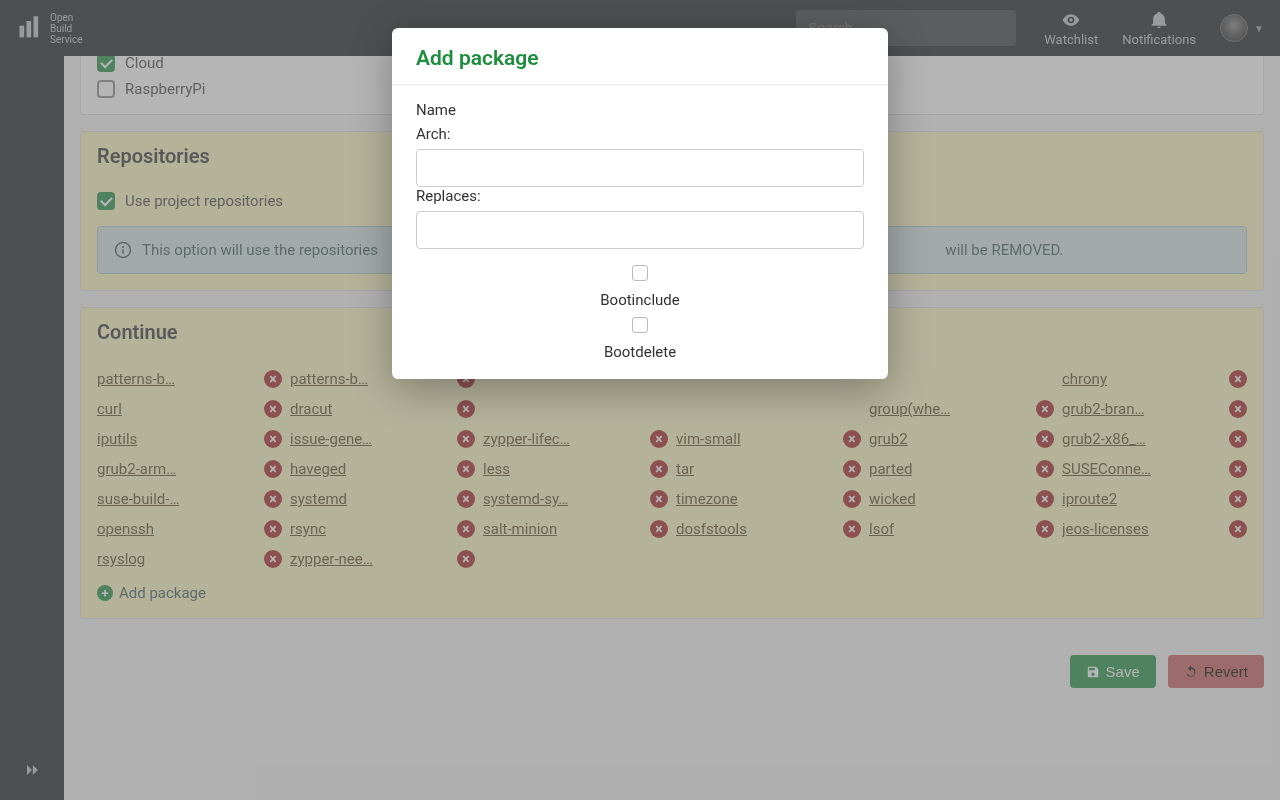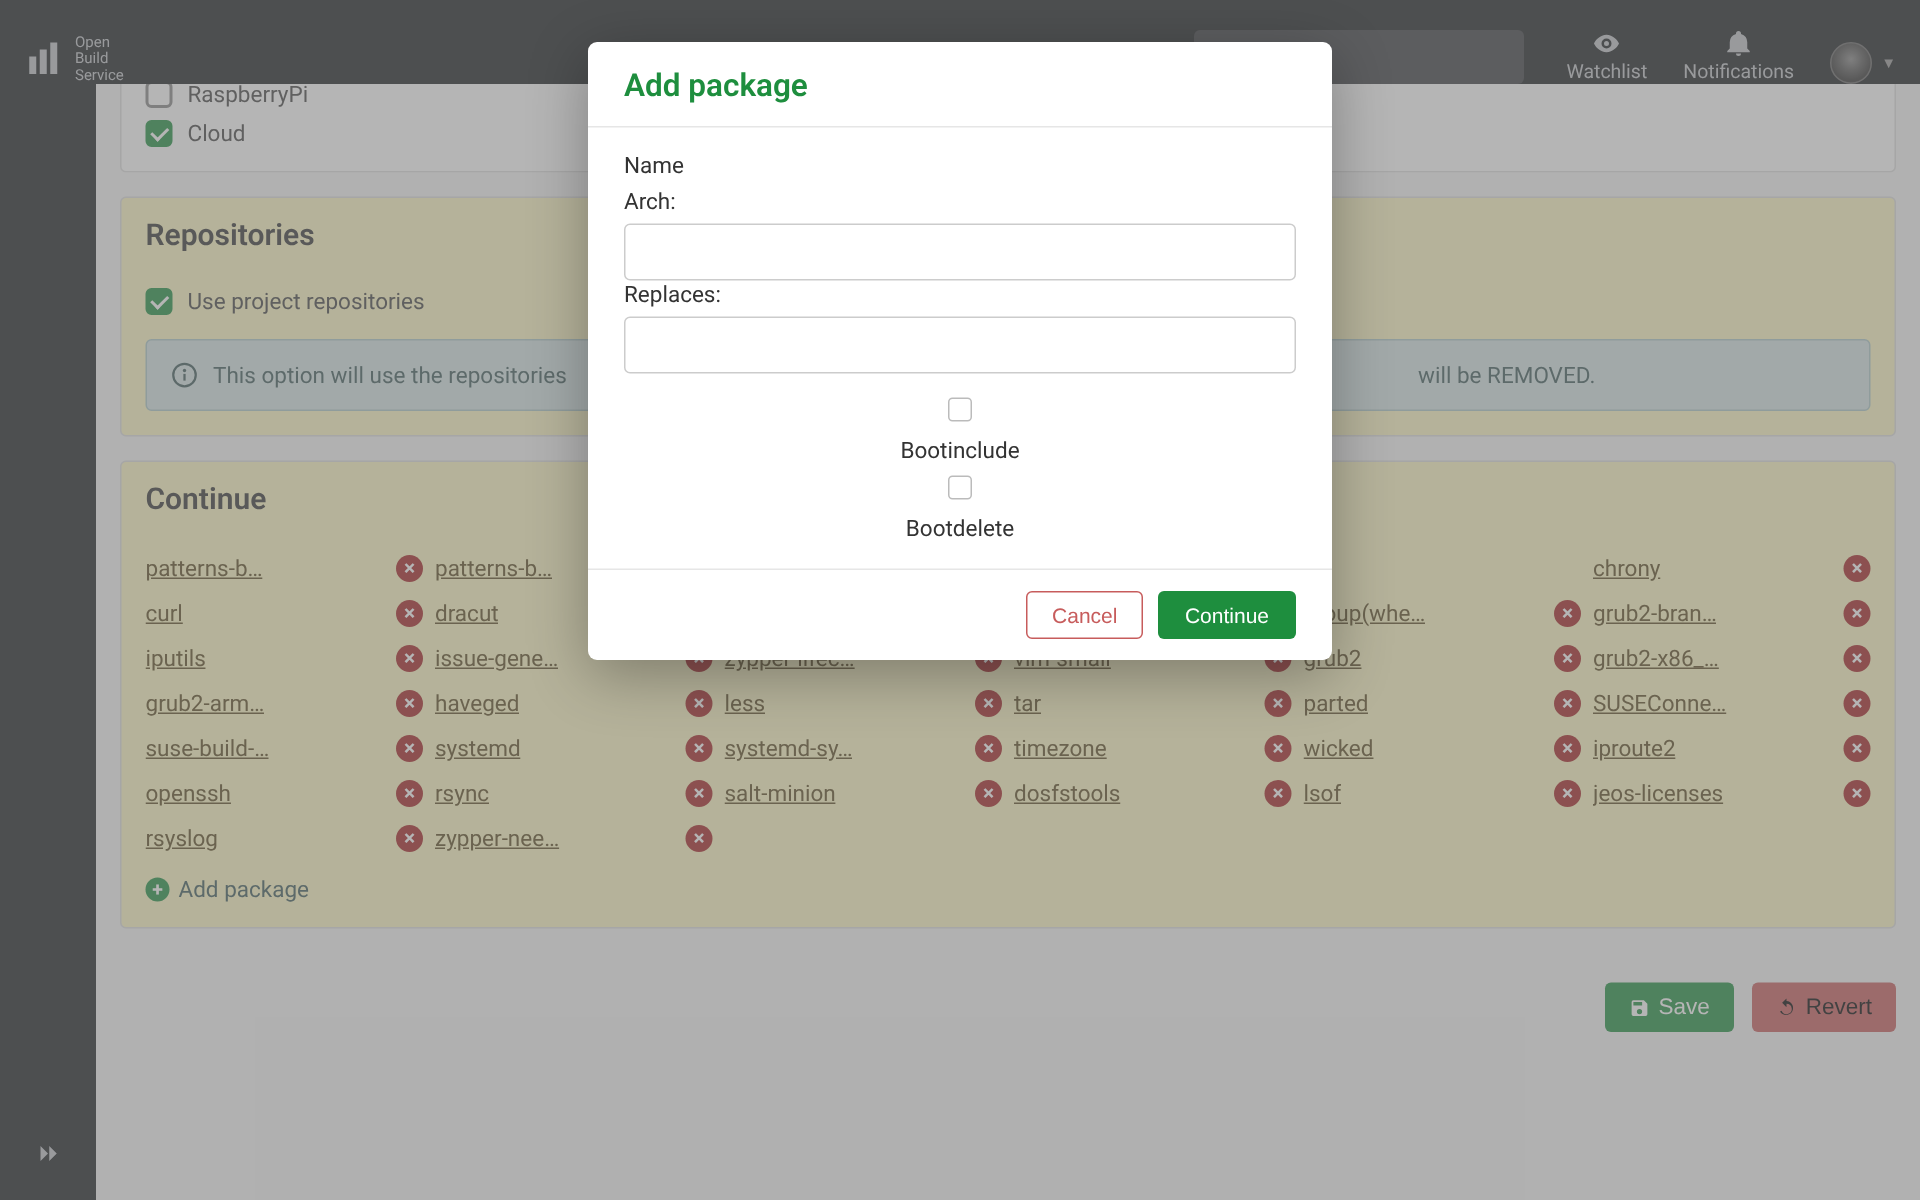--- a/index.html
+++ b/index.html
@@ -9,21 +9,21 @@
   color: #333;
   width: 1280px;
   height: 800px;
   overflow: hidden;
   position: relative;
 }
 .topbar {
   background: #1a1d21;
   height: 56px;
   display: flex;
-  align-items: flex-end;
+  align-items: center;
   padding: 0 16px;
   color: #c0c4c8;
 }
 .logo {
   display: flex;
   align-items: center;
   gap: 6px;
   font-size: 10px;
   line-height: 1.1;
 }
@@ -400,26 +400,26 @@
     <svg width="20" height="20" viewBox="0 0 24 24">
         <path fill="currentColor" d="M6 6l6 6-6 6V6zm7 0l6 6-6 6V6z"></path>
       </svg>
   </div>
 </div>
 
 <div class="main">
 
   <div class="top-partial">
     <div class="check-row">
+      <span class="chk checked"></span>
+      <span>Cloud</span>
+    </div>
+    <div class="check-row">
       <span class="chk"></span>
       <span>RaspberryPi</span>
-    </div>
-    <div class="check-row">
-      <span class="chk checked"></span>
-      <span>Cloud</span>
     </div>
   </div>
 
   <div class="card">
     <div class="card-head">Repositories</div>
     <div class="card-body">
       <div class="check-row">
         <span class="chk checked"></span>
         <span>Use project repositories</span>
       </div>
@@ -620,17 +620,13 @@
     <input class="text-input-solo" style="">
     <div class="modal-check-row">
       <span class="modal-chk"></span>
       <span>Bootinclude</span>
     </div>
     <div class="modal-check-row">
       <span class="modal-chk"></span>
       <span>Bootdelete</span>
     </div>
   </div>
-  <div class="modal-footer">
-    <button class="btn-cancel">Cancel</button>
-    <button class="btn-continue">Continue</button>
-  </div>
 </div>
 
 </body></html>

